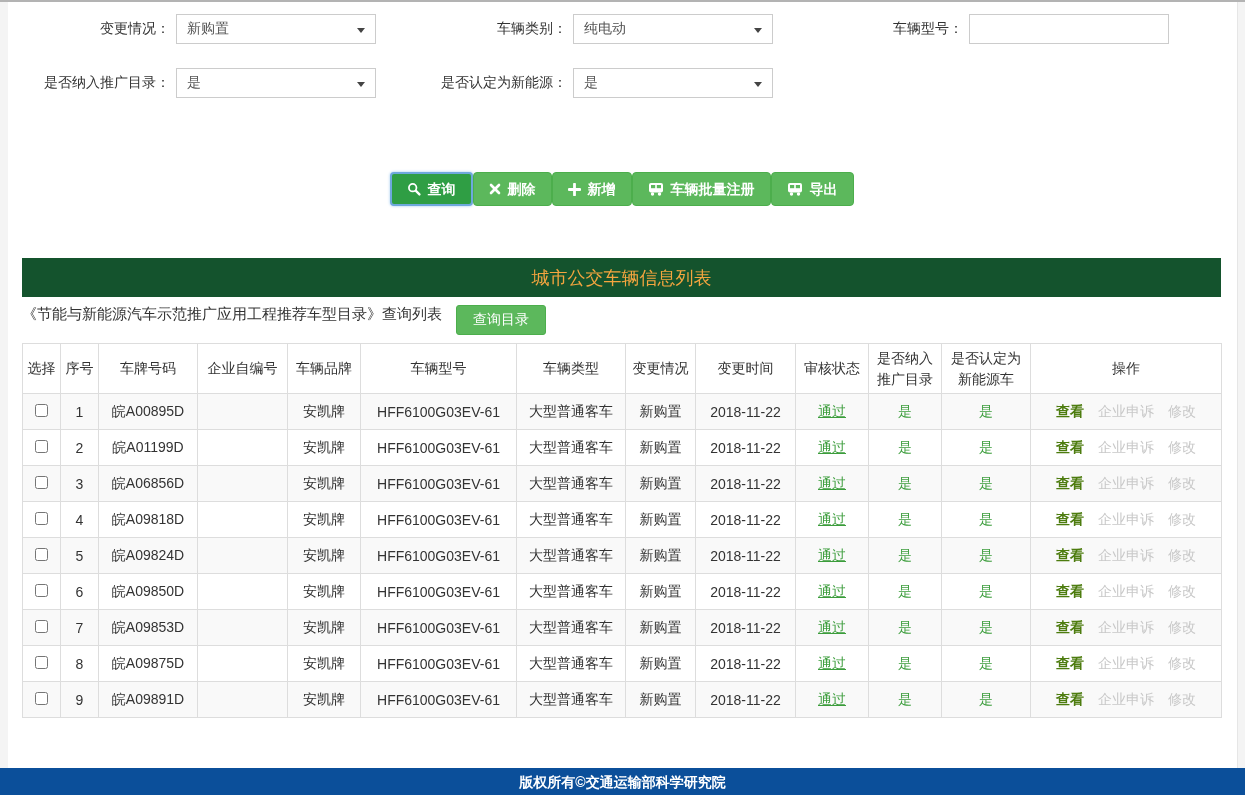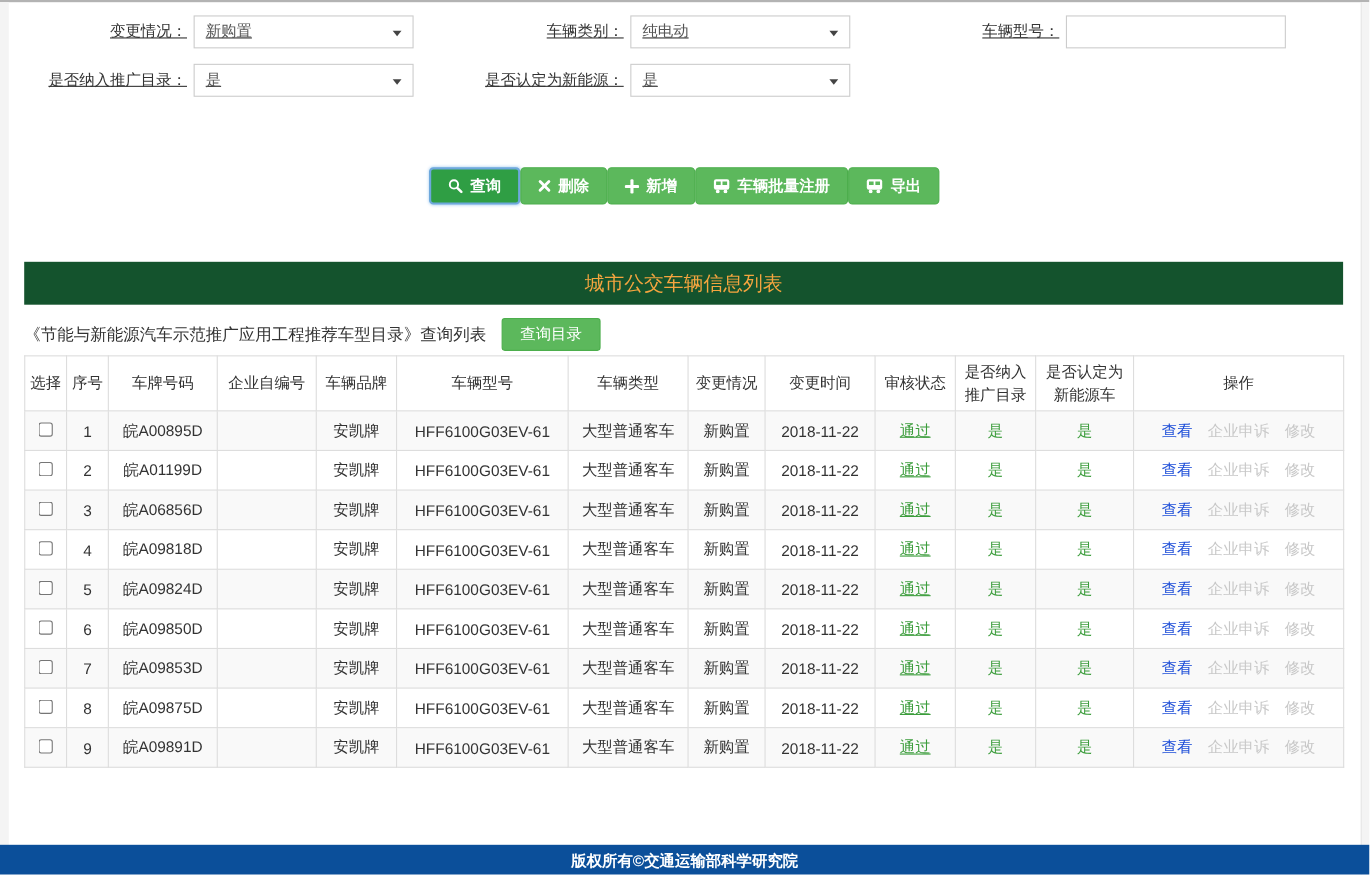--- a/index.html
+++ b/index.html
@@ -8,21 +8,21 @@
     font-family:"Liberation Sans","DejaVu Sans",sans-serif;
     background:#ffffff; color:#333; position:relative; overflow:hidden;
   }
   .page { position:relative; width:1245px; height:795px; border-top:2px solid #b3b3b3; }
   .side-gutter { position:absolute; top:0; bottom:0; width:8px; background:#f4f4f4; }
   .side-gutter.left { left:0; }
   .side-gutter.right { right:0; border-left:1px solid #e6e6e6; }
   .content { position:relative; margin:0 24px 0 22px; width:1199px; }
 
   
-  .filter-form { padding-top:12px; display:grid; grid-template-columns:354px 397px 396px; row-gap:14px;text-decoration:underline; }
+  .filter-form { padding-top:12px; display:grid; grid-template-columns:354px 397px 396px; row-gap:24px; }
   .form-cell { display:flex; align-items:center; height:30px; }
   .form-cell.empty { visibility:hidden; }
   .form-label { flex:1; text-align:right; font-size:14px; color:#333; padding-right:6px; white-space:nowrap; }
   .sel, .txt {
     width:200px; height:30px; border:1px solid #ccc; background:#fff;
     font-size:14px; color:#555; display:flex; align-items:center; padding:0 10px; position:relative;
   }
   .txt { outline:none; }
   .sel .caret {
     position:absolute; right:10px; top:13px; width:0; height:0;
@@ -35,36 +35,36 @@
     display:inline-flex; align-items:center; gap:7px; height:34px; padding:0 15px;
     background:#5cb85c; border:1px solid #4cae4c; border-radius:4px;
     color:#fff; font-size:14px; font-weight:bold; cursor:pointer; line-height:1;
   }
   .btn.primary { background:#2f9e44; border:2px solid #6ea8dc; box-shadow:0 0 3px #9ec9ef; }
   .btn svg { display:block; }
 
   
   .list-title-band { margin-top:52px; height:39px; background:#14532d; display:flex; align-items:center; justify-content:center; }
   .list-title { color:#f5a53f; font-size:18px; }
-  .catalog-row { margin-top:8px; height:38px; display:flex; align-items:center; }
+  .catalog-row { margin-top:8px; height:38px; display:flex; }
   .catalog-note { font-size:15px; color:#333; }
   .catalog-btn {
     margin-left:14px; height:30px; padding:4px 16px; background:#5cb85c; border:1px solid #4cae4c;
     border-radius:3px; color:#fff; font-size:14px; cursor:pointer;
   }
 
   
   table { border-collapse:collapse; width:1199px; table-layout:fixed; font-size:14px; }
   th, td { border:1px solid #ddd; text-align:center; vertical-align:middle; padding:2px 4px; }
   th { height:50px; font-weight:normal; color:#333; white-space:pre-line; line-height:1.45; }
   td { height:36px; color:#333; }
   tr.striped td { background:#f9f9f9; }
   .green-link { color:#3c9d3c; text-decoration:underline; cursor:pointer; }
   .green-text { color:#3c9d3c; }
-  .op-view { color:#1d4ed8; text-decoration:none; cursor:pointer; margin:0 5px; }
+  .op-view { color:#4d7c0f; text-decoration:none; cursor:pointer; margin:0 5px;font-weight:bold; }
   .op-disabled { color:#c8c8c8; text-decoration:none; cursor:pointer; margin:0 5px; }
   input[type="checkbox"] { width:13px; height:13px; }
 
   
   .footer {
     position:absolute; left:0; top:766px; width:1245px; height:29px; background:#0b4f9a;
     color:#fff; font-size:14px; font-weight:bold; display:flex; align-items:center; justify-content:center;
   }
 </style>
 </head>

